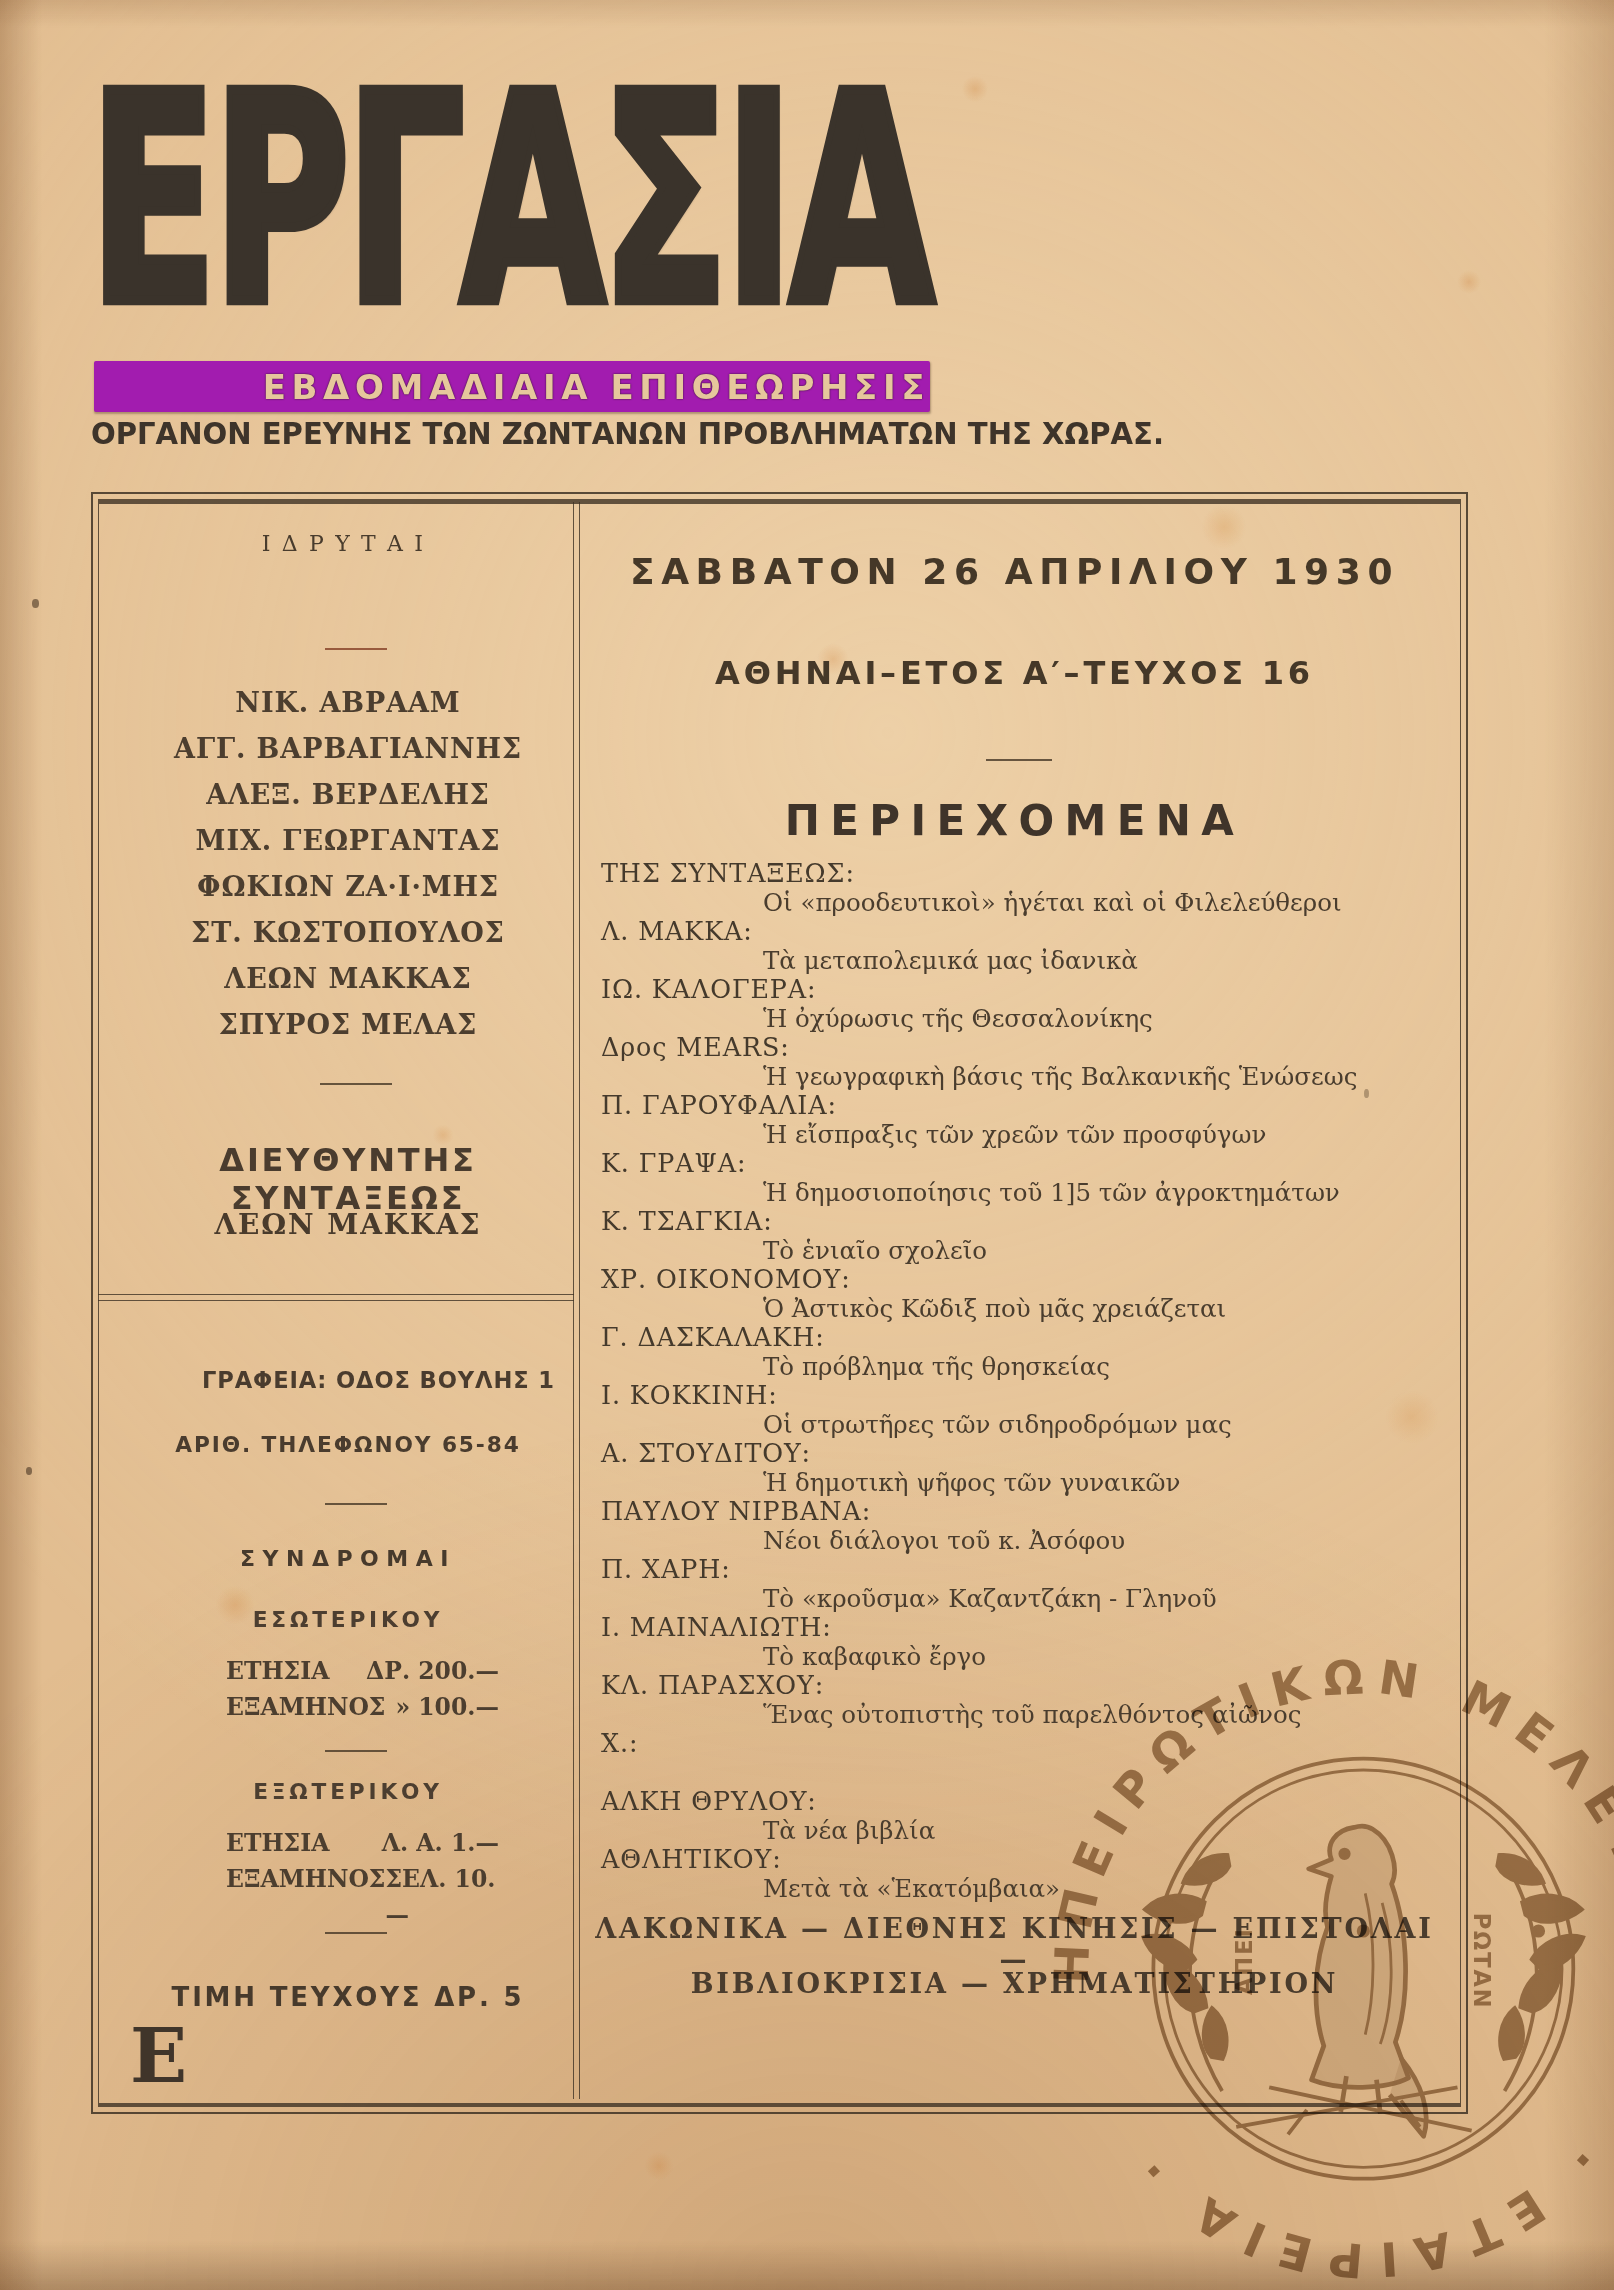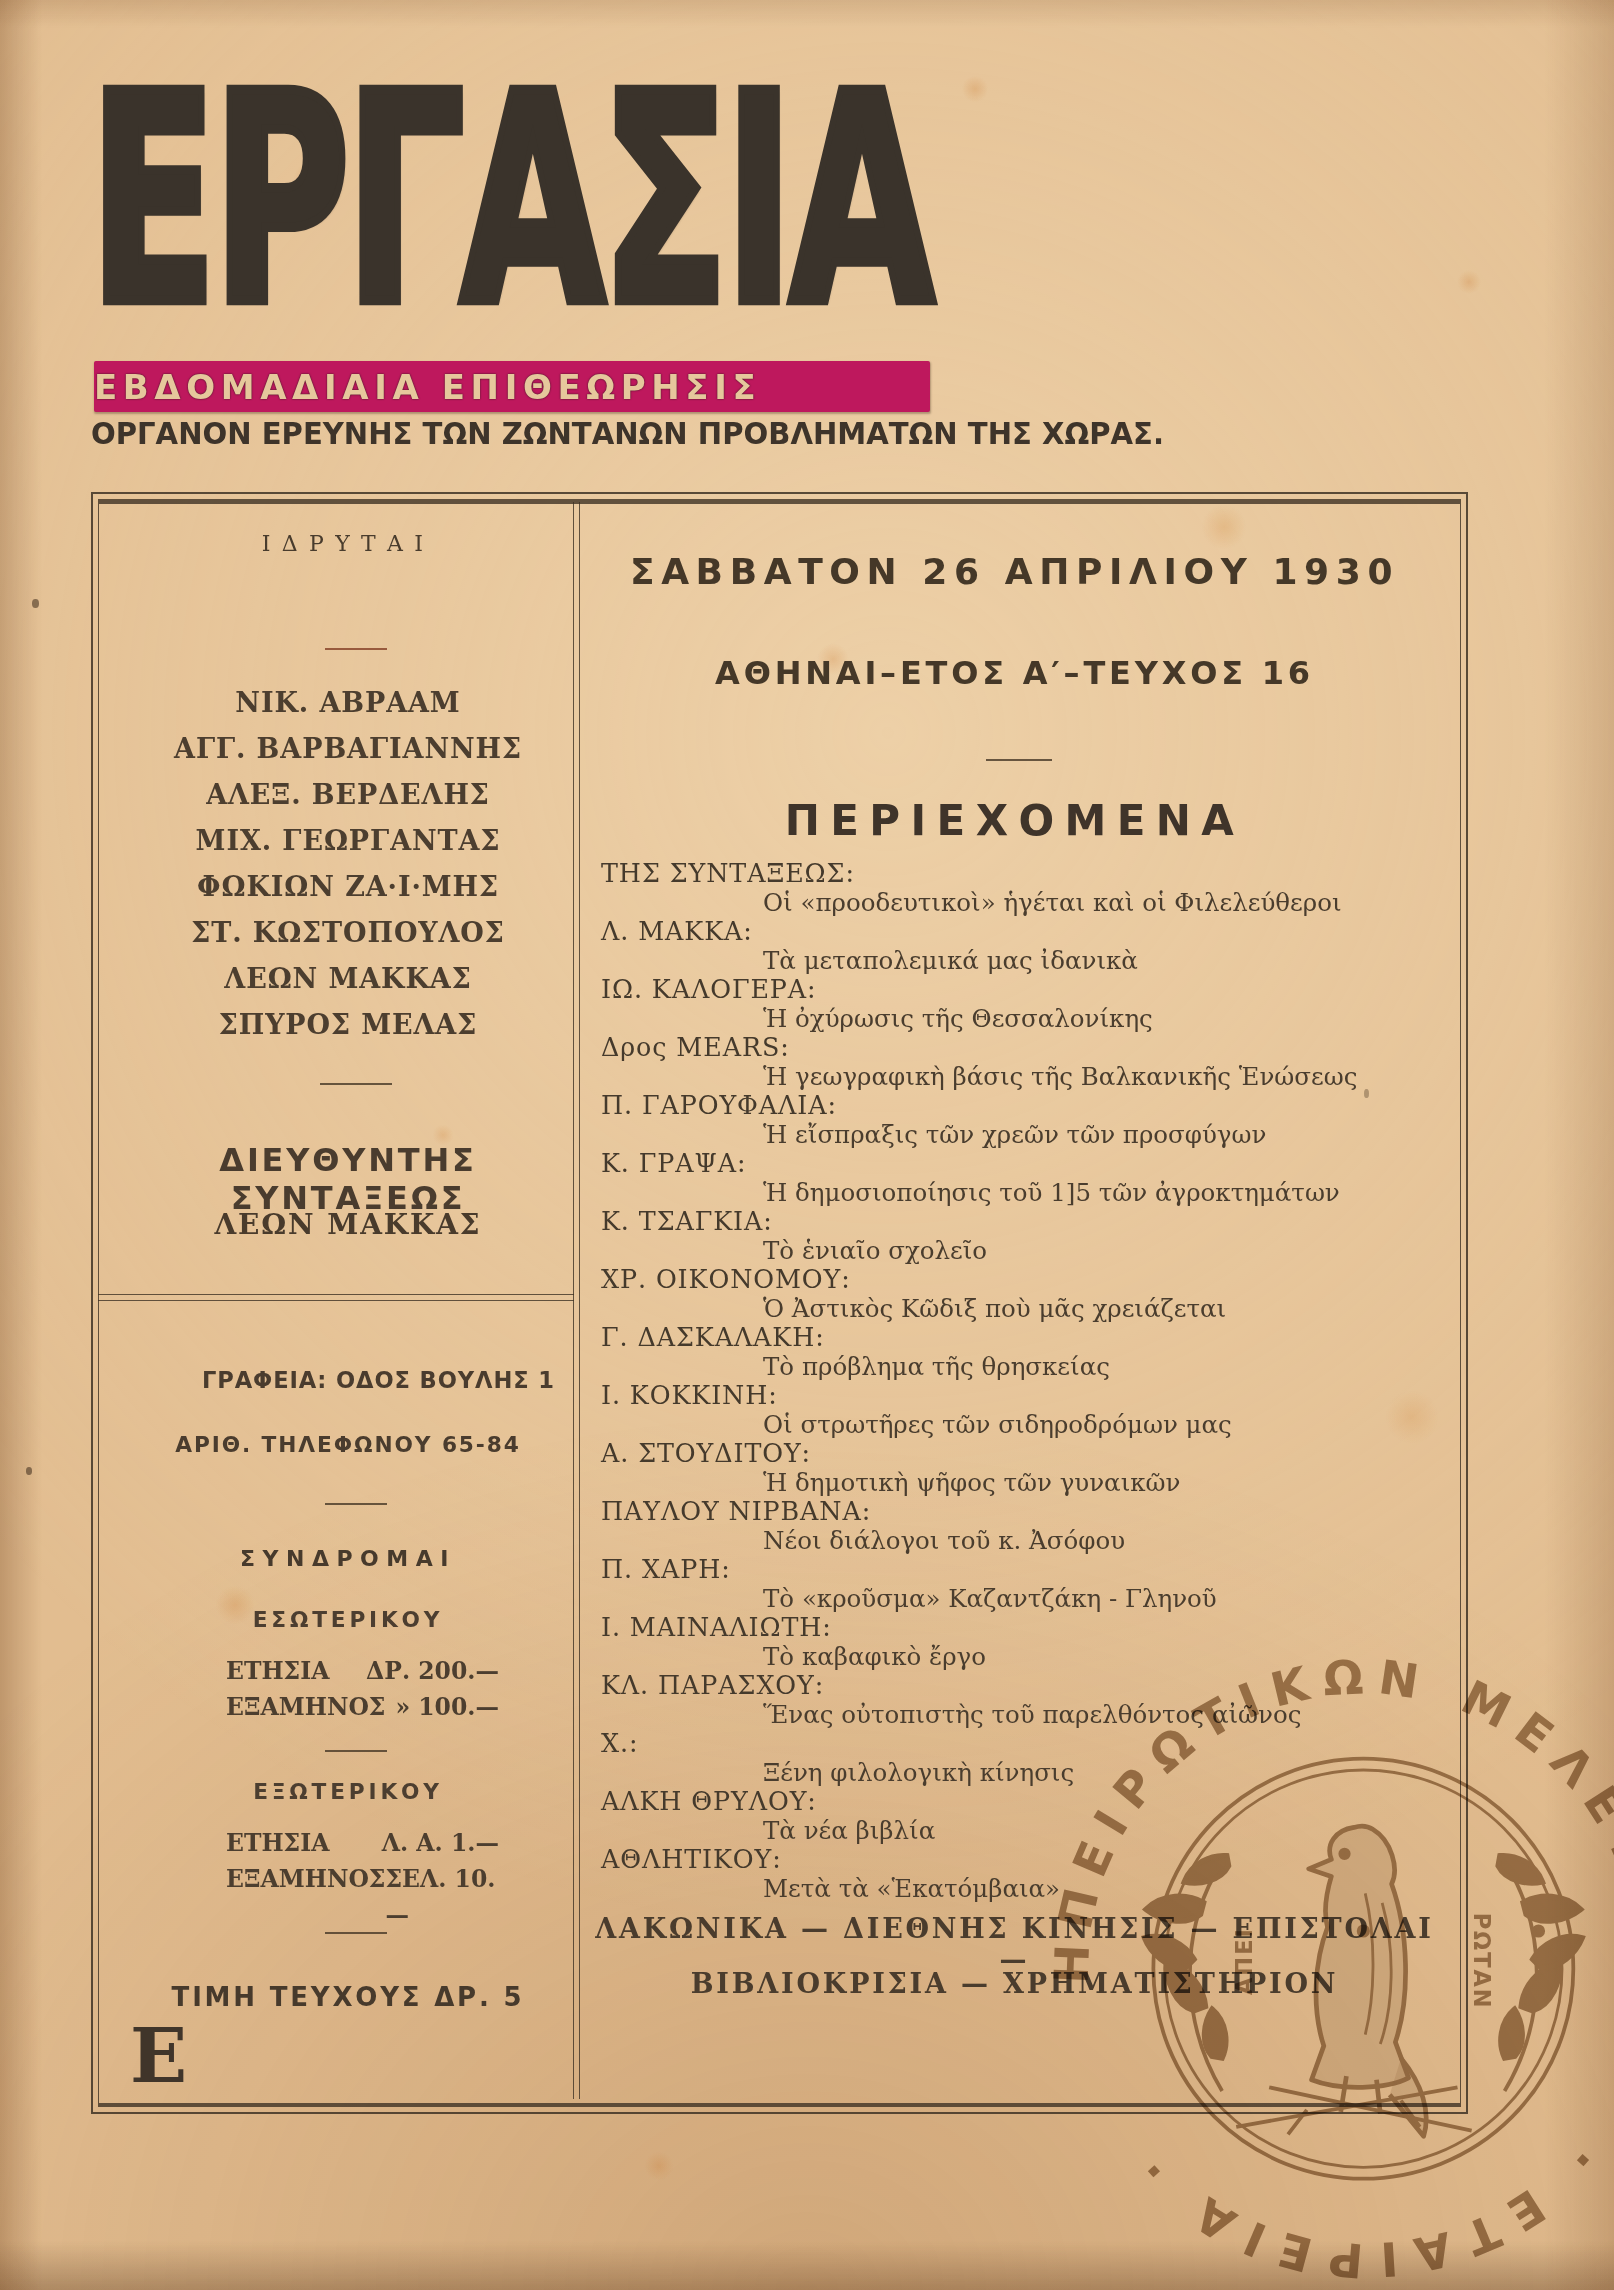--- a/index.html
+++ b/index.html
@@ -27,22 +27,22 @@
   
   #masthead-title{
     left:89px;top:56px;width:876px;height:301px;
     font-family:"DejaVu Sans", sans-serif;font-weight:bold;
     font-size:226px;line-height:1;letter-spacing:-5.6px;color:#3a332b;
     -webkit-text-stroke:7.5px #3a332b;
     transform:scale(.83,1.28);transform-origin:top left;
     white-space:nowrap;text-shadow:2.8px 2.8px 1.9px rgba(60,45,30,.25);
   }
   #masthead-banner{
-    left:94px;top:361px;width:836px;height:51px;background:#be185d;
-    border-radius:1.9px;display:flex;align-items:center;justify-content:flex-start;
+    left:94px;top:361px;width:836px;height:51px;background:#a21caf;
+    border-radius:1.9px;display:flex;align-items:center;justify-content:flex-end;
     box-shadow:0.9px 1.9px 1.9px rgba(70,50,30,.35);
   }
   #masthead-banner .txt{
     font-family:"DejaVu Sans", sans-serif;font-weight:bold;font-size:34px;
     letter-spacing:5.6px;color:#e6c79c;white-space:nowrap;
     text-shadow:0 0 1.9px #1f1914;
   }
   #masthead-subtitle{
     left:91px;top:416px;width:841px;text-align:center;
     font-family:"DejaVu Sans", sans-serif;font-weight:bold;font-size:30px;
@@ -239,21 +239,20 @@
     <div class="toc-entry">
       <div class="toc-author">Ι. ΜΑΙΝΑΛΙΩΤΗ:</div>
       <div class="toc-title">Τὸ καβαφικὸ ἔργο</div>
     </div>
     <div class="toc-entry">
       <div class="toc-author">ΚΛ. ΠΑΡΑΣΧΟΥ:</div>
       <div class="toc-title">Ἕνας οὐτοπιστὴς τοῦ παρελθόντος αἰῶνος</div>
     </div>
     <div class="toc-entry">
       <div class="toc-author">Χ.:</div>
-      <div class="toc-title">Ξένη φιλολογικὴ κίνησις</div>
     </div>
     <div class="toc-entry">
       <div class="toc-author">ΑΛΚΗ ΘΡΥΛΟΥ:</div>
       <div class="toc-title">Τὰ νέα βιβλία</div>
     </div>
     <div class="toc-entry">
       <div class="toc-author">ΑΘΛΗΤΙΚΟΥ:</div>
       <div class="toc-title">Μετὰ τὰ «Ἑκατόμβαια»</div>
     </div>
 </div>

